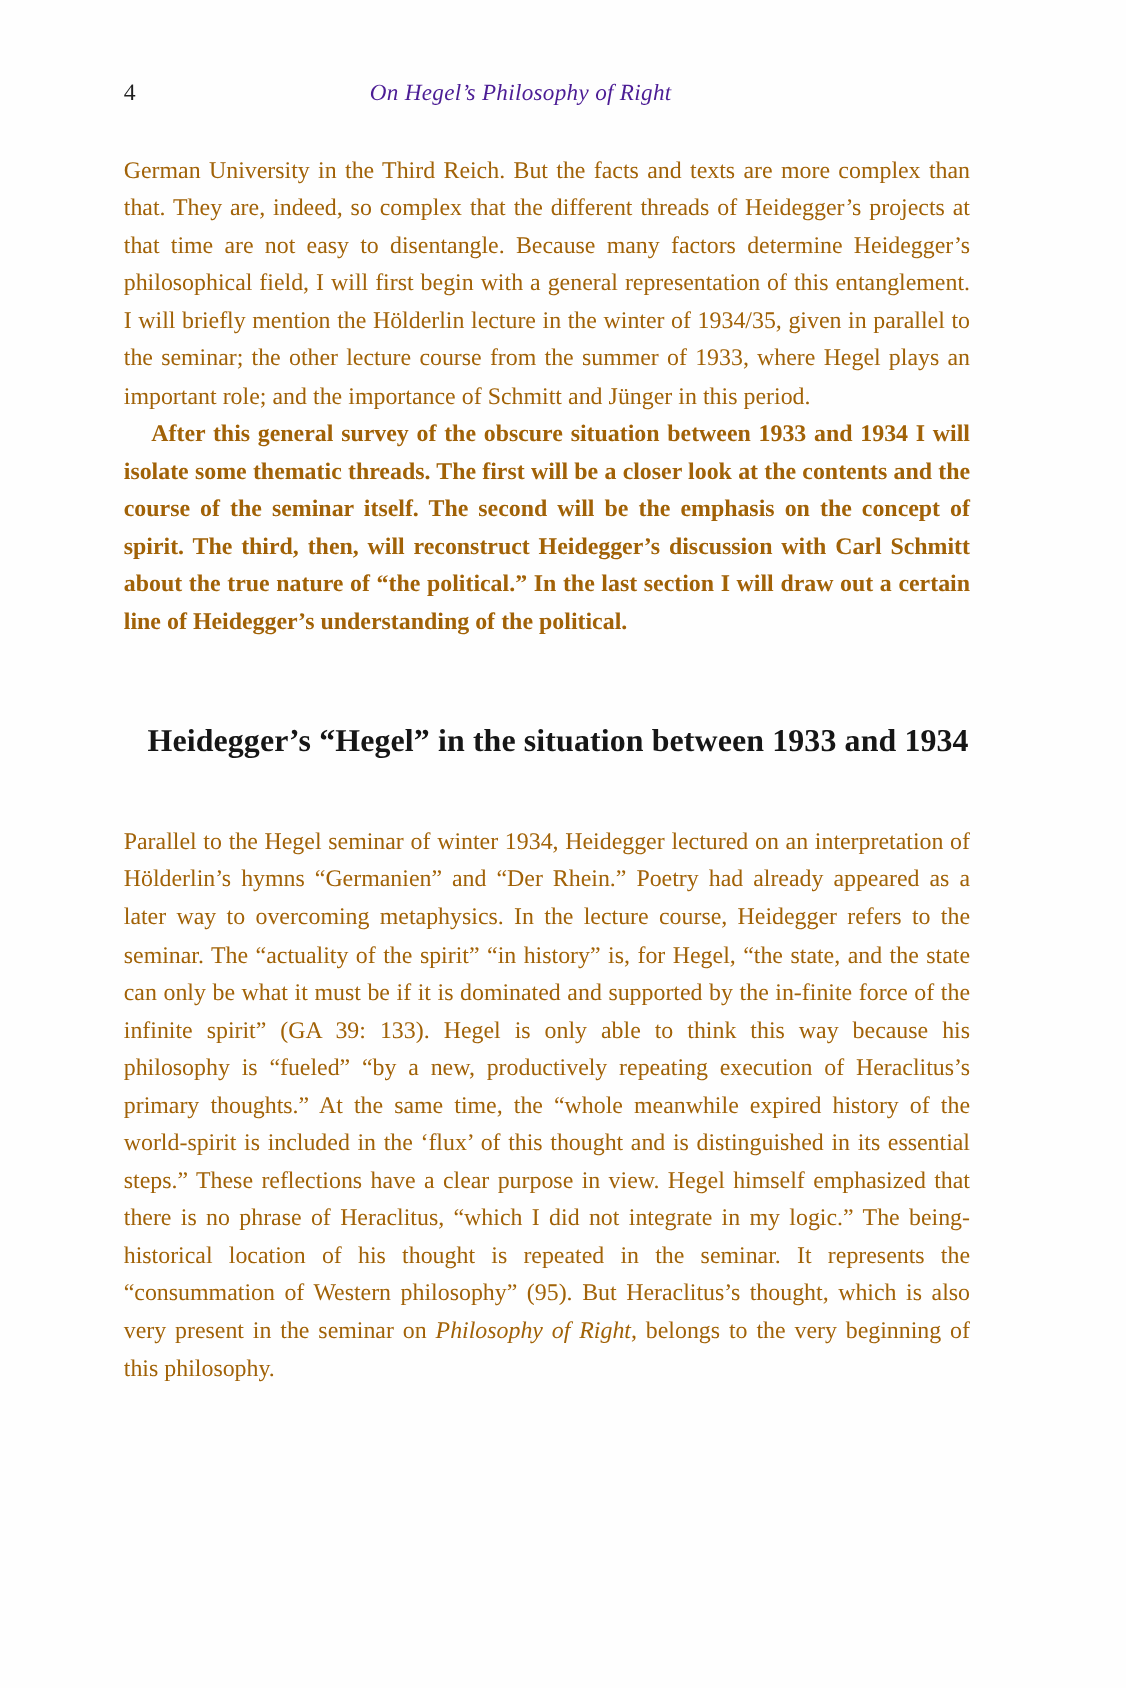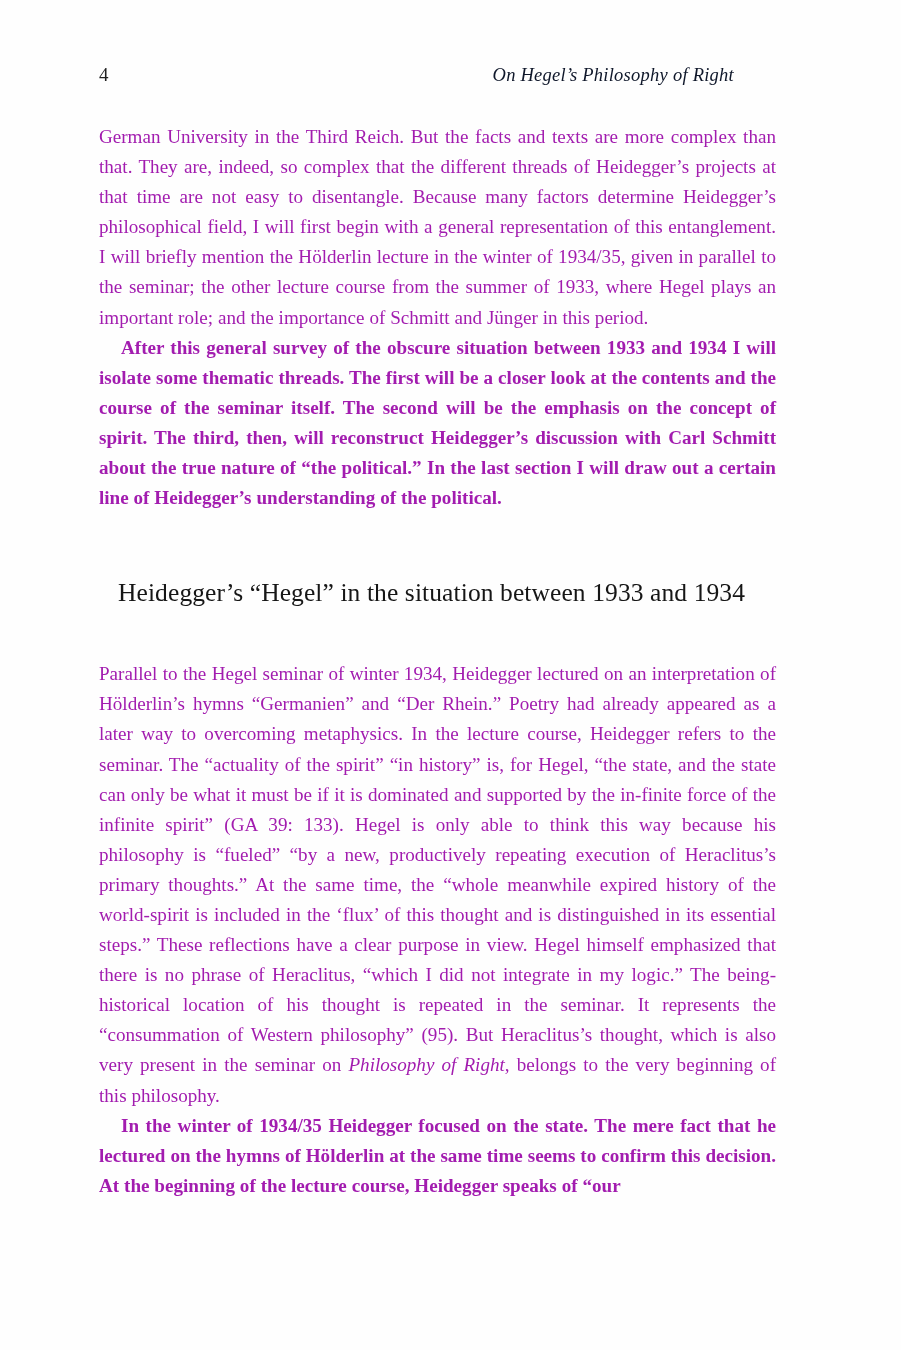--- a/index.html
+++ b/index.html
@@ -38,59 +38,59 @@
     font-size: 19px;
     line-height: 26px;
     letter-spacing: 0.2px;
     color: #1f1f1f;
   }
   .head-title {
     position: absolute;
     left: 0;
     right: 0;
     top: 0;
-    text-align: right;
+    text-align: center;
     font-style: italic;
     font-size: 18.5px;
     line-height: 26px;
     letter-spacing: 0.25px;
-    color: #0f172a;
+    color: #4c1d95;
     padding-right: 42px;
   }
 
   
   .textblock {
     position: absolute;
     left: 99px;
     top: 122px;
     width: 677px;
   }
 
   p.body-par {
     margin: 0;
     font-size: 19.1px;
     line-height: 30.1px;
     text-align: justify;
     text-justify: inter-word;
     letter-spacing: 0.0px;
     word-spacing: 0.1px;
-    color: #a21caf;
+    color: #a16207;
     hyphens: none;
   }
   p.body-par.indented {
     text-indent: 22px;
     font-weight: bold;
   }
 
   
   h2.section-heading {
     margin: 0;
     font-size: 25.5px;
     line-height: 34px;
-    font-weight: normal;
+    font-weight: bold;
     letter-spacing: 0.1px;
     color: #161616;
     padding-left: 19px;
     white-space: nowrap;
   }
   .sp-before-heading { height: 63px; }
   .sp-after-heading { height: 49px; }
 
   i, em { }
 </style>
@@ -111,17 +111,16 @@
     <p class="body-par indented">After this general survey of the obscure situation between 1933 and 1934 I will isolate some thematic threads. The first will be a closer look at the contents and the course of the seminar itself. The second will be the emphasis on the concept of spirit. The third, then, will reconstruct Heidegger’s discussion with Carl Schmitt about the true nature of “the political.” In the last section I will draw out a certain line of Heidegger’s understanding of the political.</p>
 
     <div class="sp-before-heading"></div>
 
     <h2 class="section-heading">Heidegger’s “Hegel” in the situation between 1933 and 1934</h2>
 
     <div class="sp-after-heading"></div>
 
     <p class="body-par"><span>Parallel to the Hegel seminar of winter 1934, Heidegger lectured on an interpretation of Hölderlin’s hymns “Germanien” and “Der Rhein.” Poetry had already appeared as a later way to overcoming metaphysics. In the lecture course, Heidegger refers to the seminar. The “actuality of the spirit” “in history” is, for Hegel, “the state, and the state can only be what it must be if it is dominated and supported by the in-finite force of the infinite spirit” (GA 39: 133). Hegel is only able to think this way because his philosophy is “fueled” “by a new, productively repeating execution of Heraclitus’s primary thoughts.” At the same time, the “whole meanwhile expired history of the world-spirit is included in the ‘flux’ of this thought and is distinguished in its essential steps.” These reflections have a clear purpose in view. Hegel himself emphasized that there is no phrase of Heraclitus, “which I did not integrate in my logic.” The being-historical location of his thought is repeated in the seminar. It represents the “consummation of Western philosophy” (95). But Heraclitus’s thought, which is also very present in the seminar on </span><i>Philosophy of Right</i><span>, belongs to the very beginning of this philosophy.</span></p>
 
-    <p class="body-par indented">In the winter of 1934/35 Heidegger focused on the state. The mere fact that he lectured on the hymns of Hölderlin at the same time seems to confirm this decision. At the beginning of the lecture course, Heidegger speaks of “our</p>
 
   </div>
 
 </div>
 
 </body></html>

